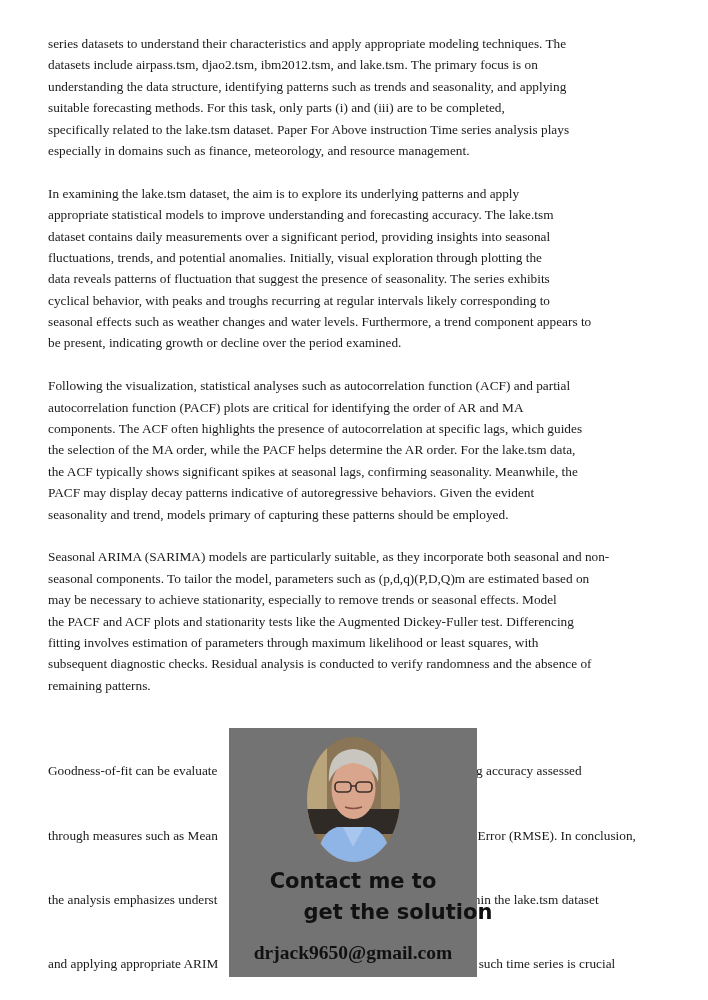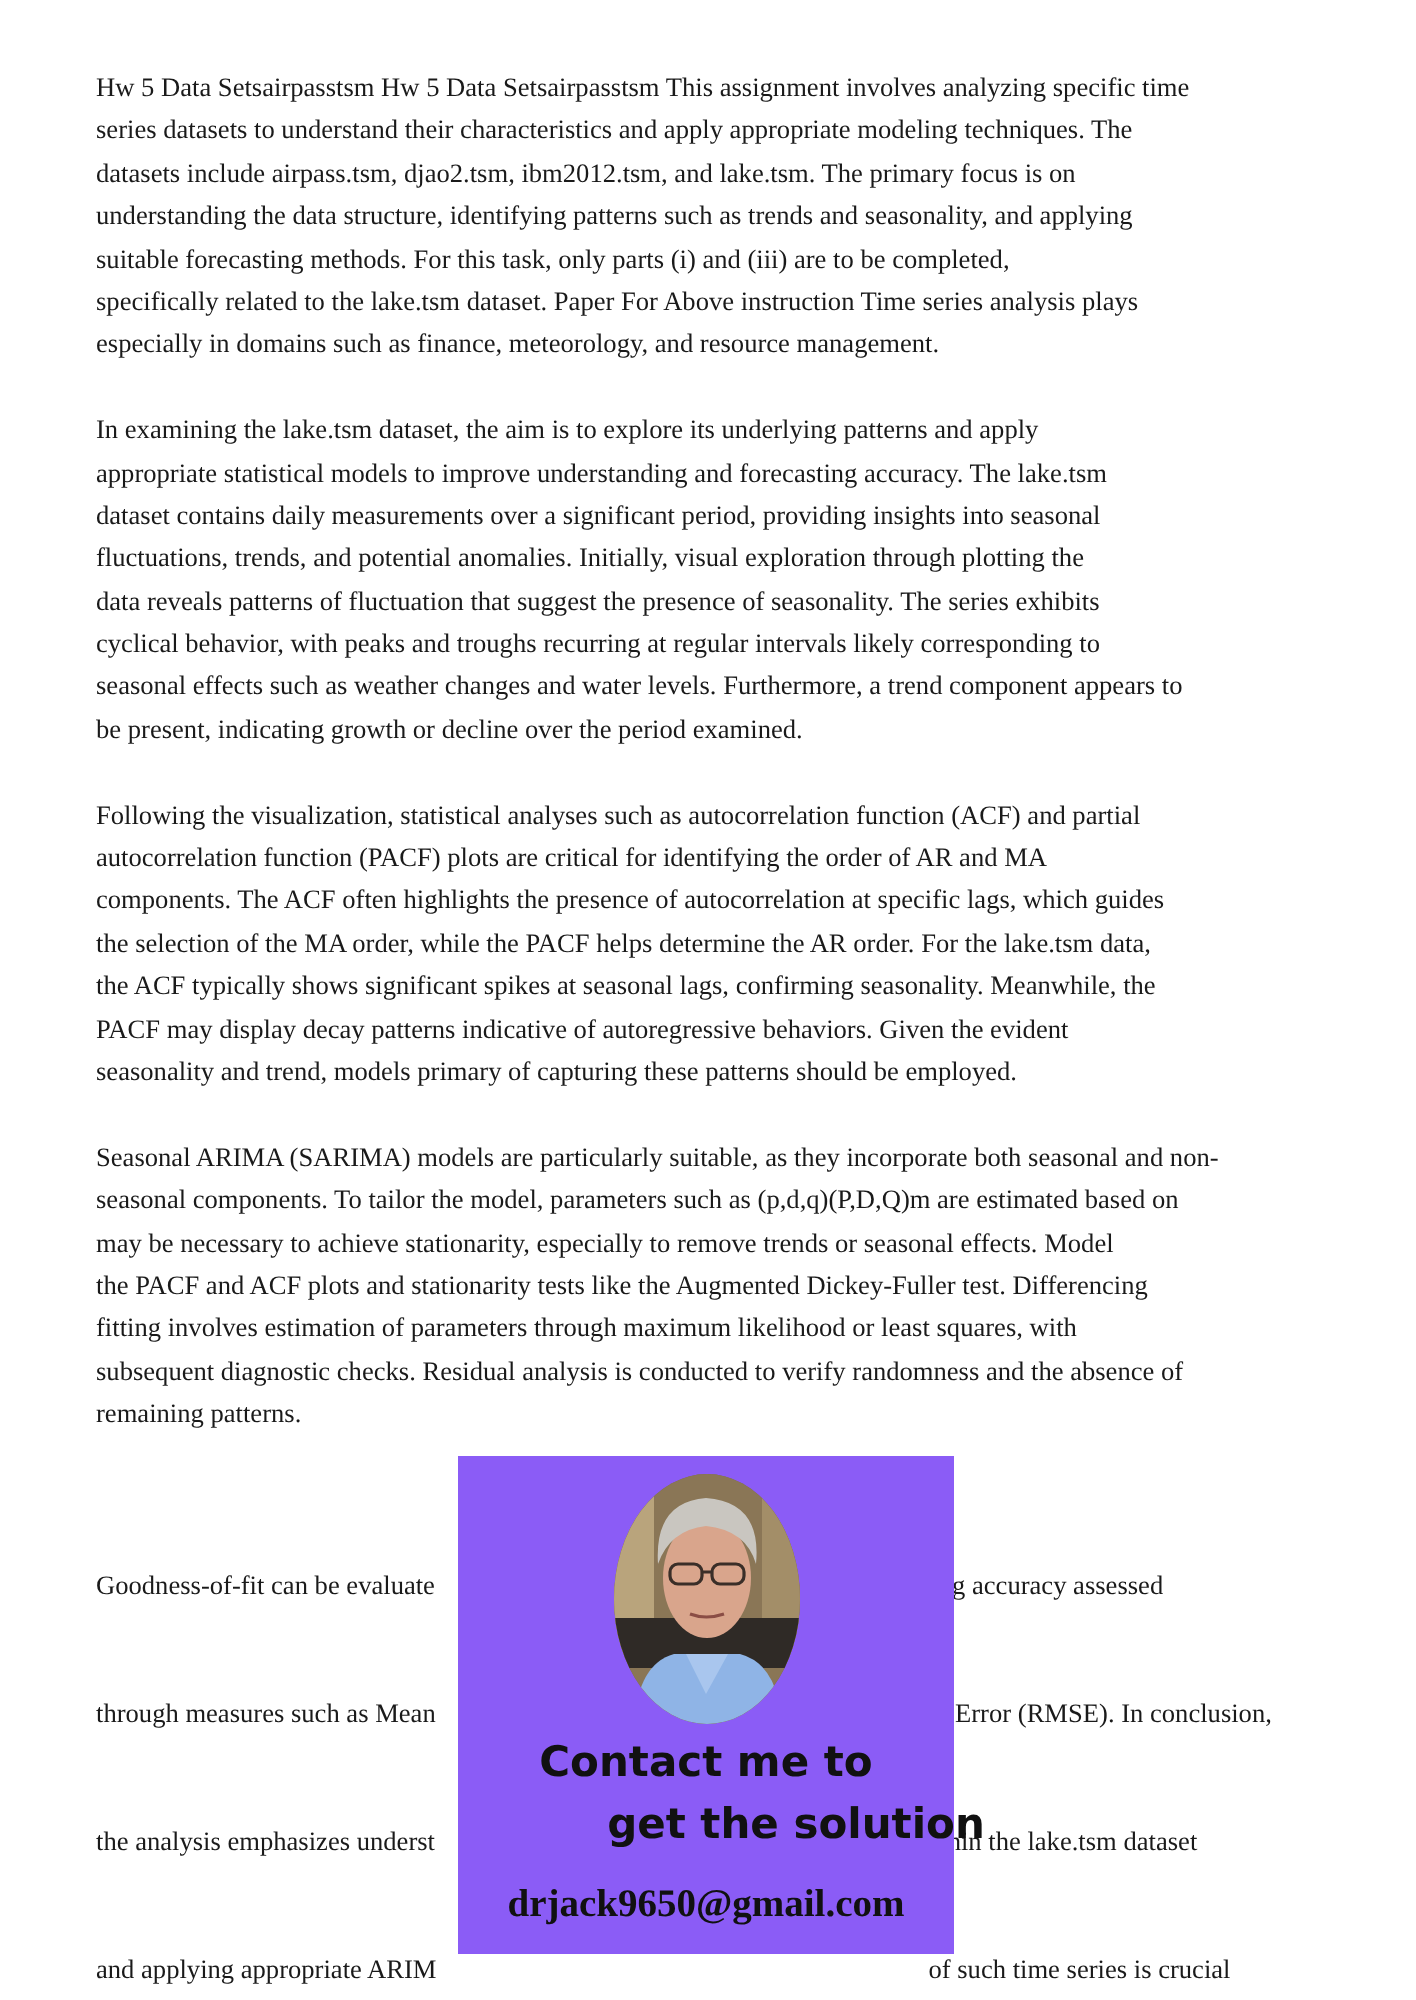--- a/index.html
+++ b/index.html
@@ -30,21 +30,21 @@
     .line {
       display: block;
       height: 21.4px;
     }
     .promo-card {
       position: absolute;
       left: 229px;
       top: 728px;
       width: 248px;
       height: 249px;
-      background: #8b5cf6;
+      background: #737373;
     }
     .promo-photo {
       position: absolute;
       left: 78px;
       top: 9px;
       width: 93px;
       height: 125px;
       border-radius: 50%;
       overflow: hidden;
       background: #7a6a52;
@@ -78,21 +78,20 @@
       font-size: 19.5px;
       color: #111111;
       line-height: 26px;
     }
   </style>
 </head>
 <body>
 
 <div class="page">
   <div class="para">
-    <span class="line">Hw 5 Data Setsairpasstsm Hw 5 Data Setsairpasstsm This assignment involves analyzing specific time</span>
     <span class="line">series datasets to understand their characteristics and apply appropriate modeling techniques. The</span>
     <span class="line">datasets include airpass.tsm, djao2.tsm, ibm2012.tsm, and lake.tsm. The primary focus is on</span>
     <span class="line">understanding the data structure, identifying patterns such as trends and seasonality, and applying</span>
     <span class="line">suitable forecasting methods. For this task, only parts (i) and (iii) are to be completed,</span>
     <span class="line">specifically related to the lake.tsm dataset. Paper For Above instruction Time series analysis plays</span>
     <span class="line">especially in domains such as finance, meteorology, and resource management.</span>
   </div>
   <div class="para">
     <span class="line">In examining the lake.tsm dataset, the aim is to explore its underlying patterns and apply</span>
     <span class="line">appropriate statistical models to improve understanding and forecasting accuracy. The lake.tsm</span>

